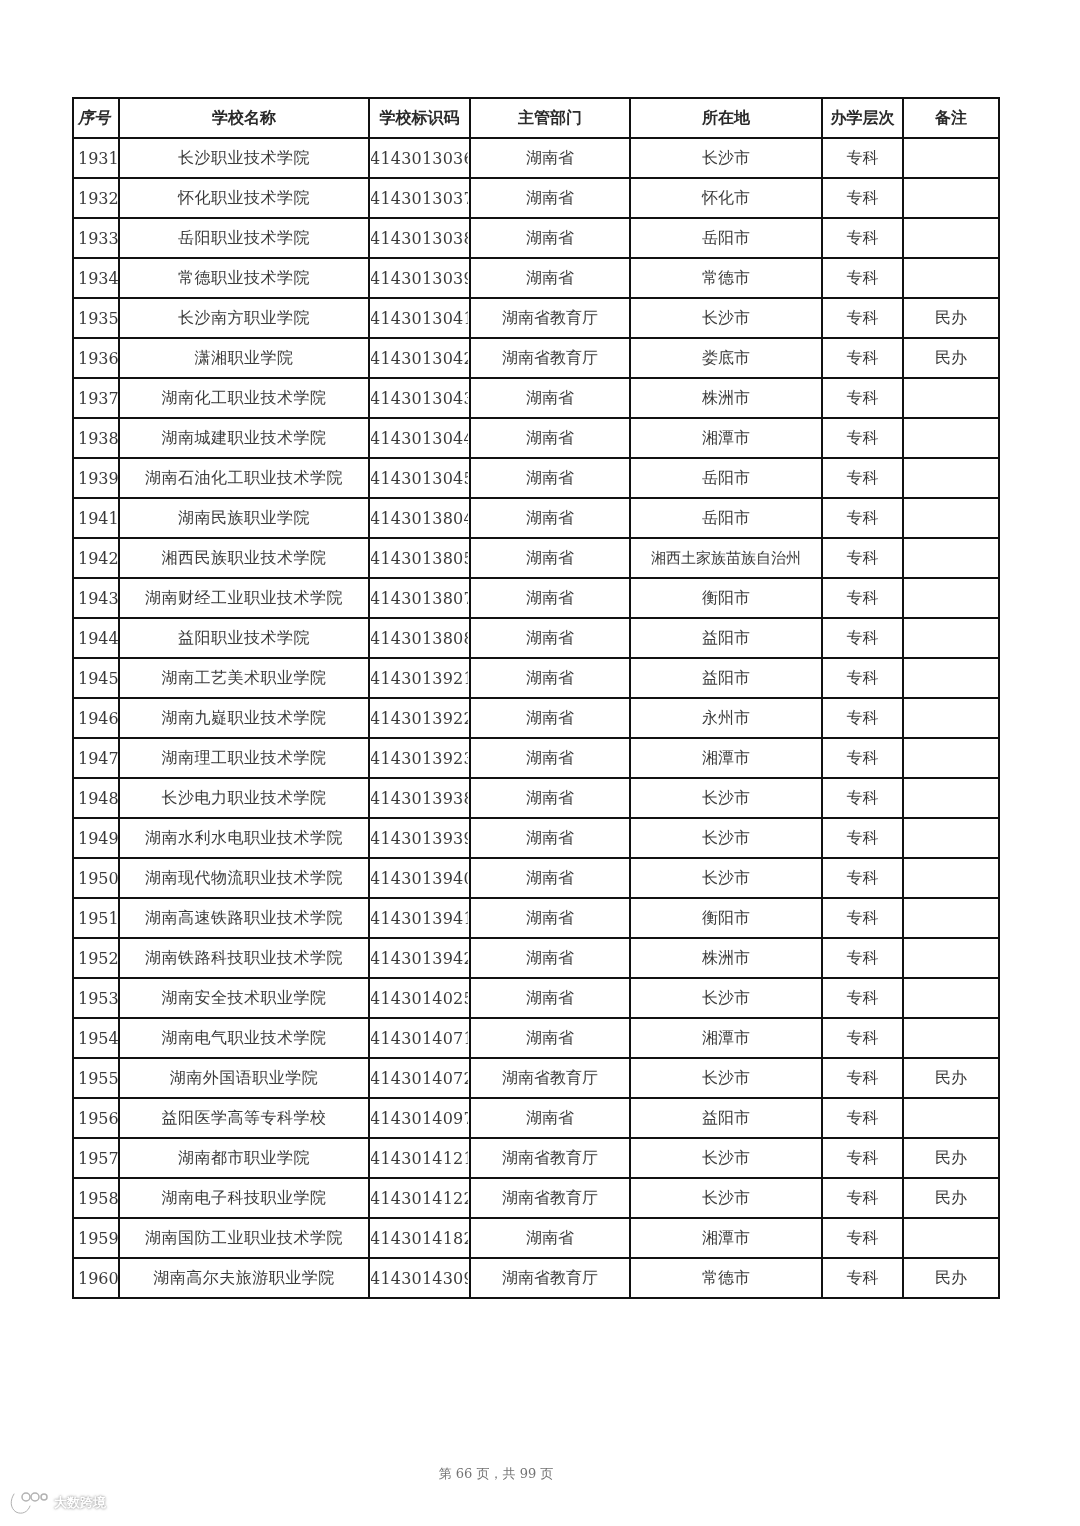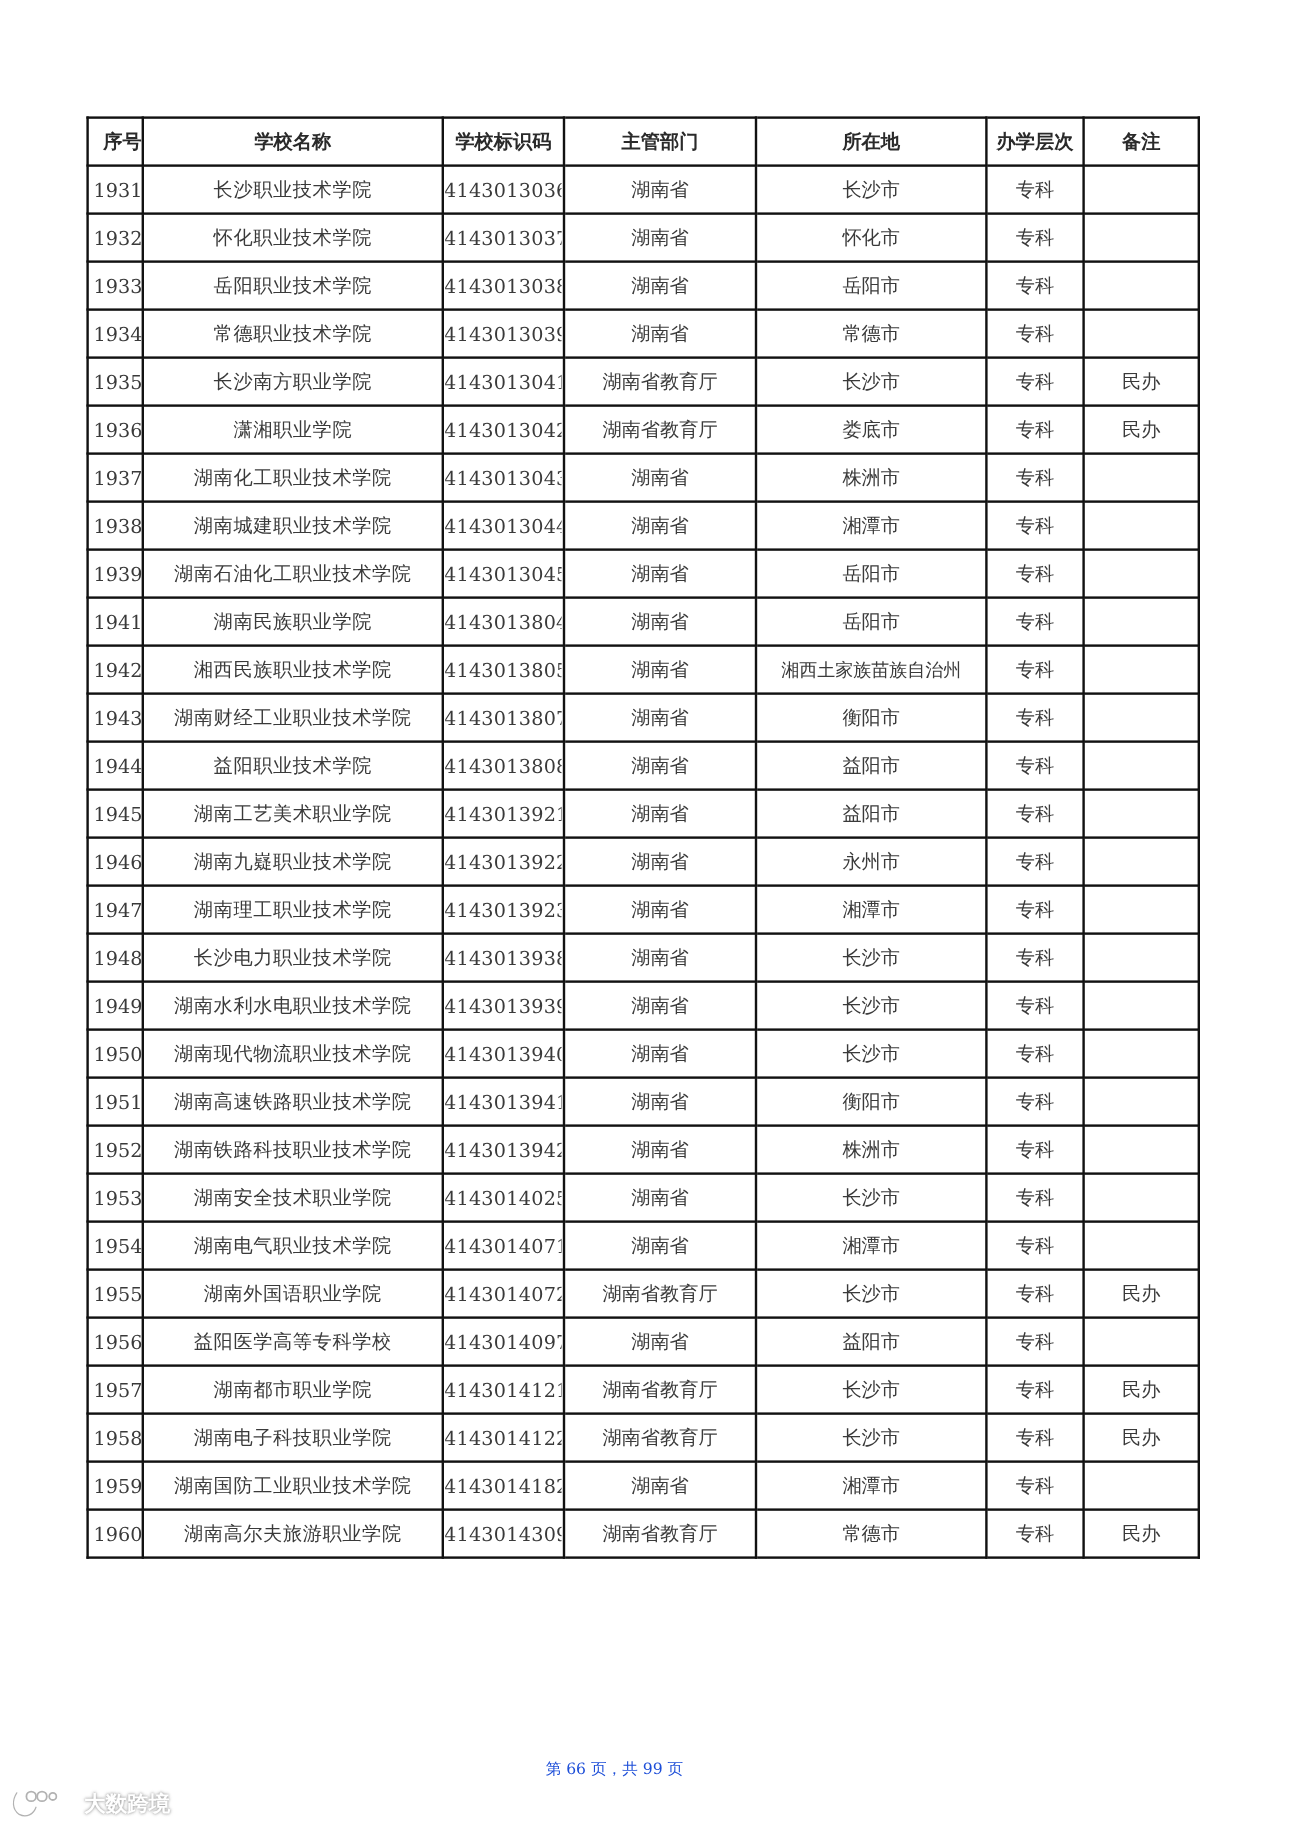--- a/index.html
+++ b/index.html
@@ -55,45 +55,46 @@
       height: 38px;
       font-size: 16px;
       color: #3a3a3a;
     }
     table.roster td.no {
       text-align: right;
       padding-left: 4px;
       font-size: 16px;
     }
     table.roster th.no {
-      text-align: right;
+      text-align: left;
       padding-left: 4px;
+      font-style: italic;
     }
     table.roster td.name { font-size: 16px; letter-spacing: 0.5px; border-radius: 20px; }
     table.roster td.code { font-size: 16px; letter-spacing: 0.2px; border-radius: 15px; }
     table.roster td.loc.small { font-size: 15px; }
     .footer {
       position: absolute;
-      left: 16px;
+      left: 0;
       width: 992px;
       top: 1465px;
       text-align: center;
       font-size: 13px;
-      color: #1d4ed8;
+      color: #737373;
     }
     .watermark {
       position: absolute;
       left: 8px;
       top: 1490px;
       display: flex;
       align-items: center;
-      gap: 22px;
+      gap: 6px;
       color: #ffffff;
       font-family: "DejaVu Sans", "Liberation Sans", sans-serif;
-      font-size: 18px;
+      font-size: 13px;
       font-weight: bold;
       text-shadow: 0 0 2px #999999, 0 0 3px #aaaaaa;
       opacity: 0.9;
     }
     .watermark .logo {
       width: 40px;
       height: 26px;
     }
   </style>
 </head>

